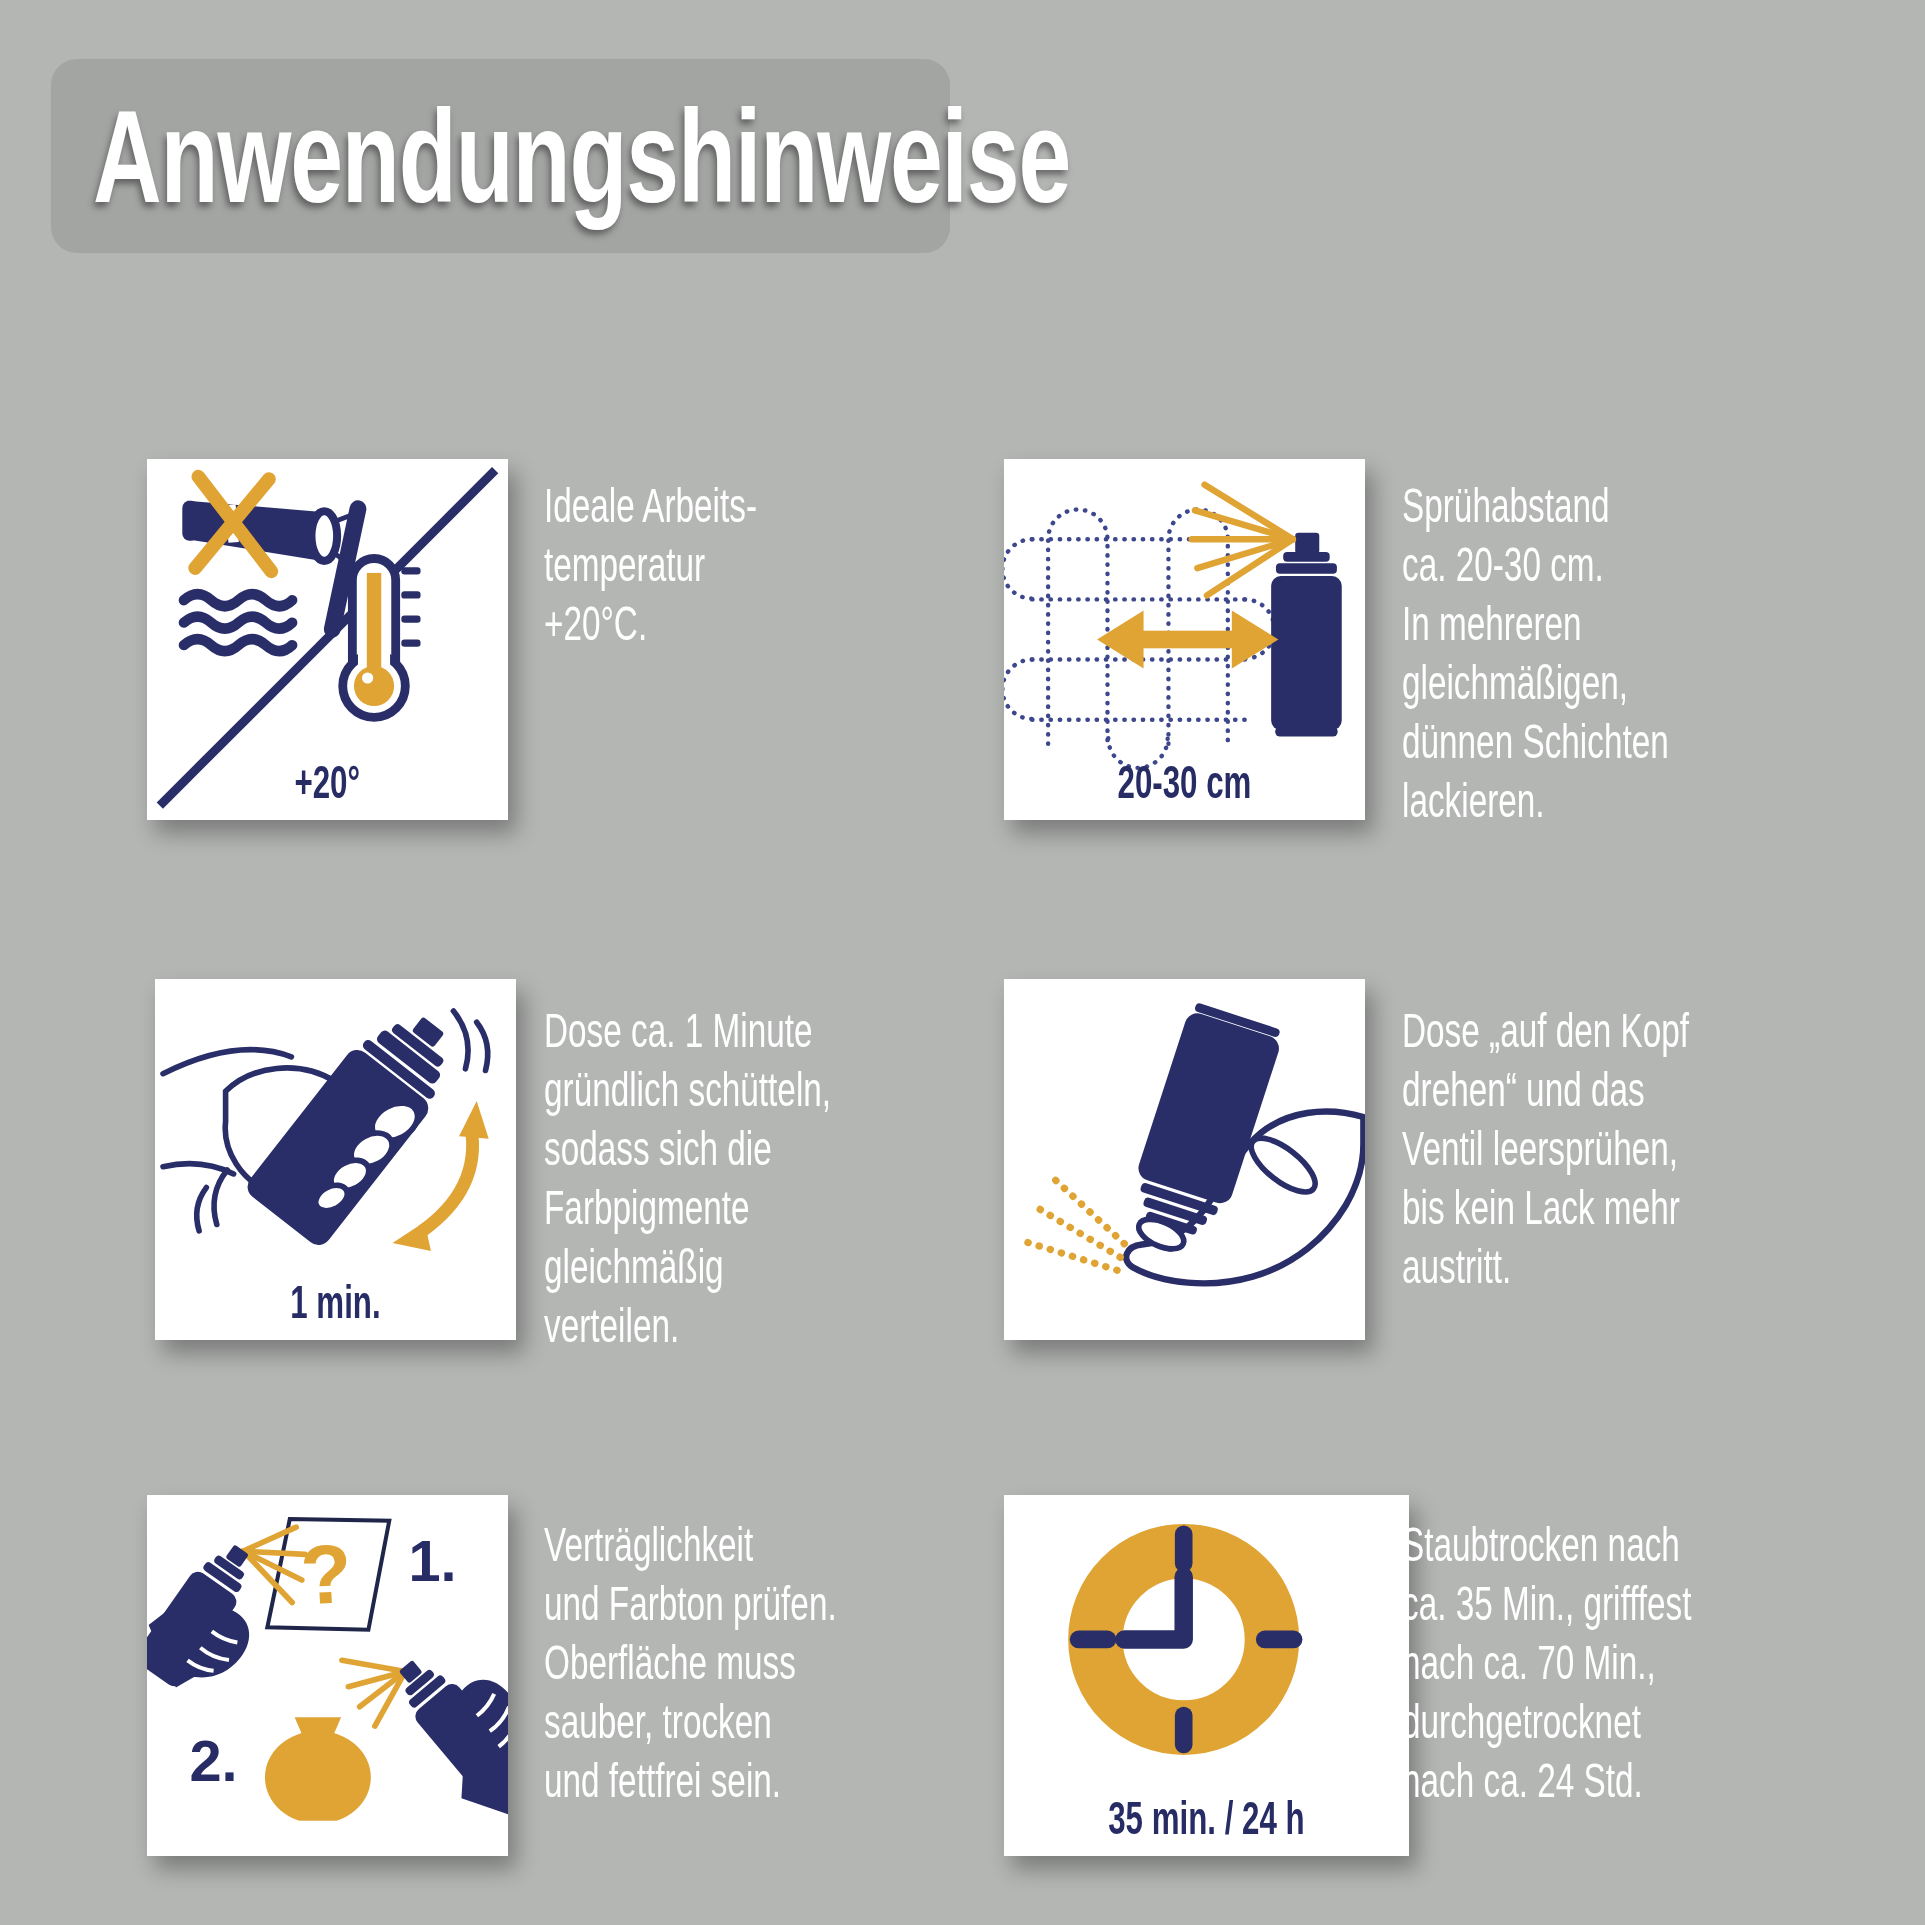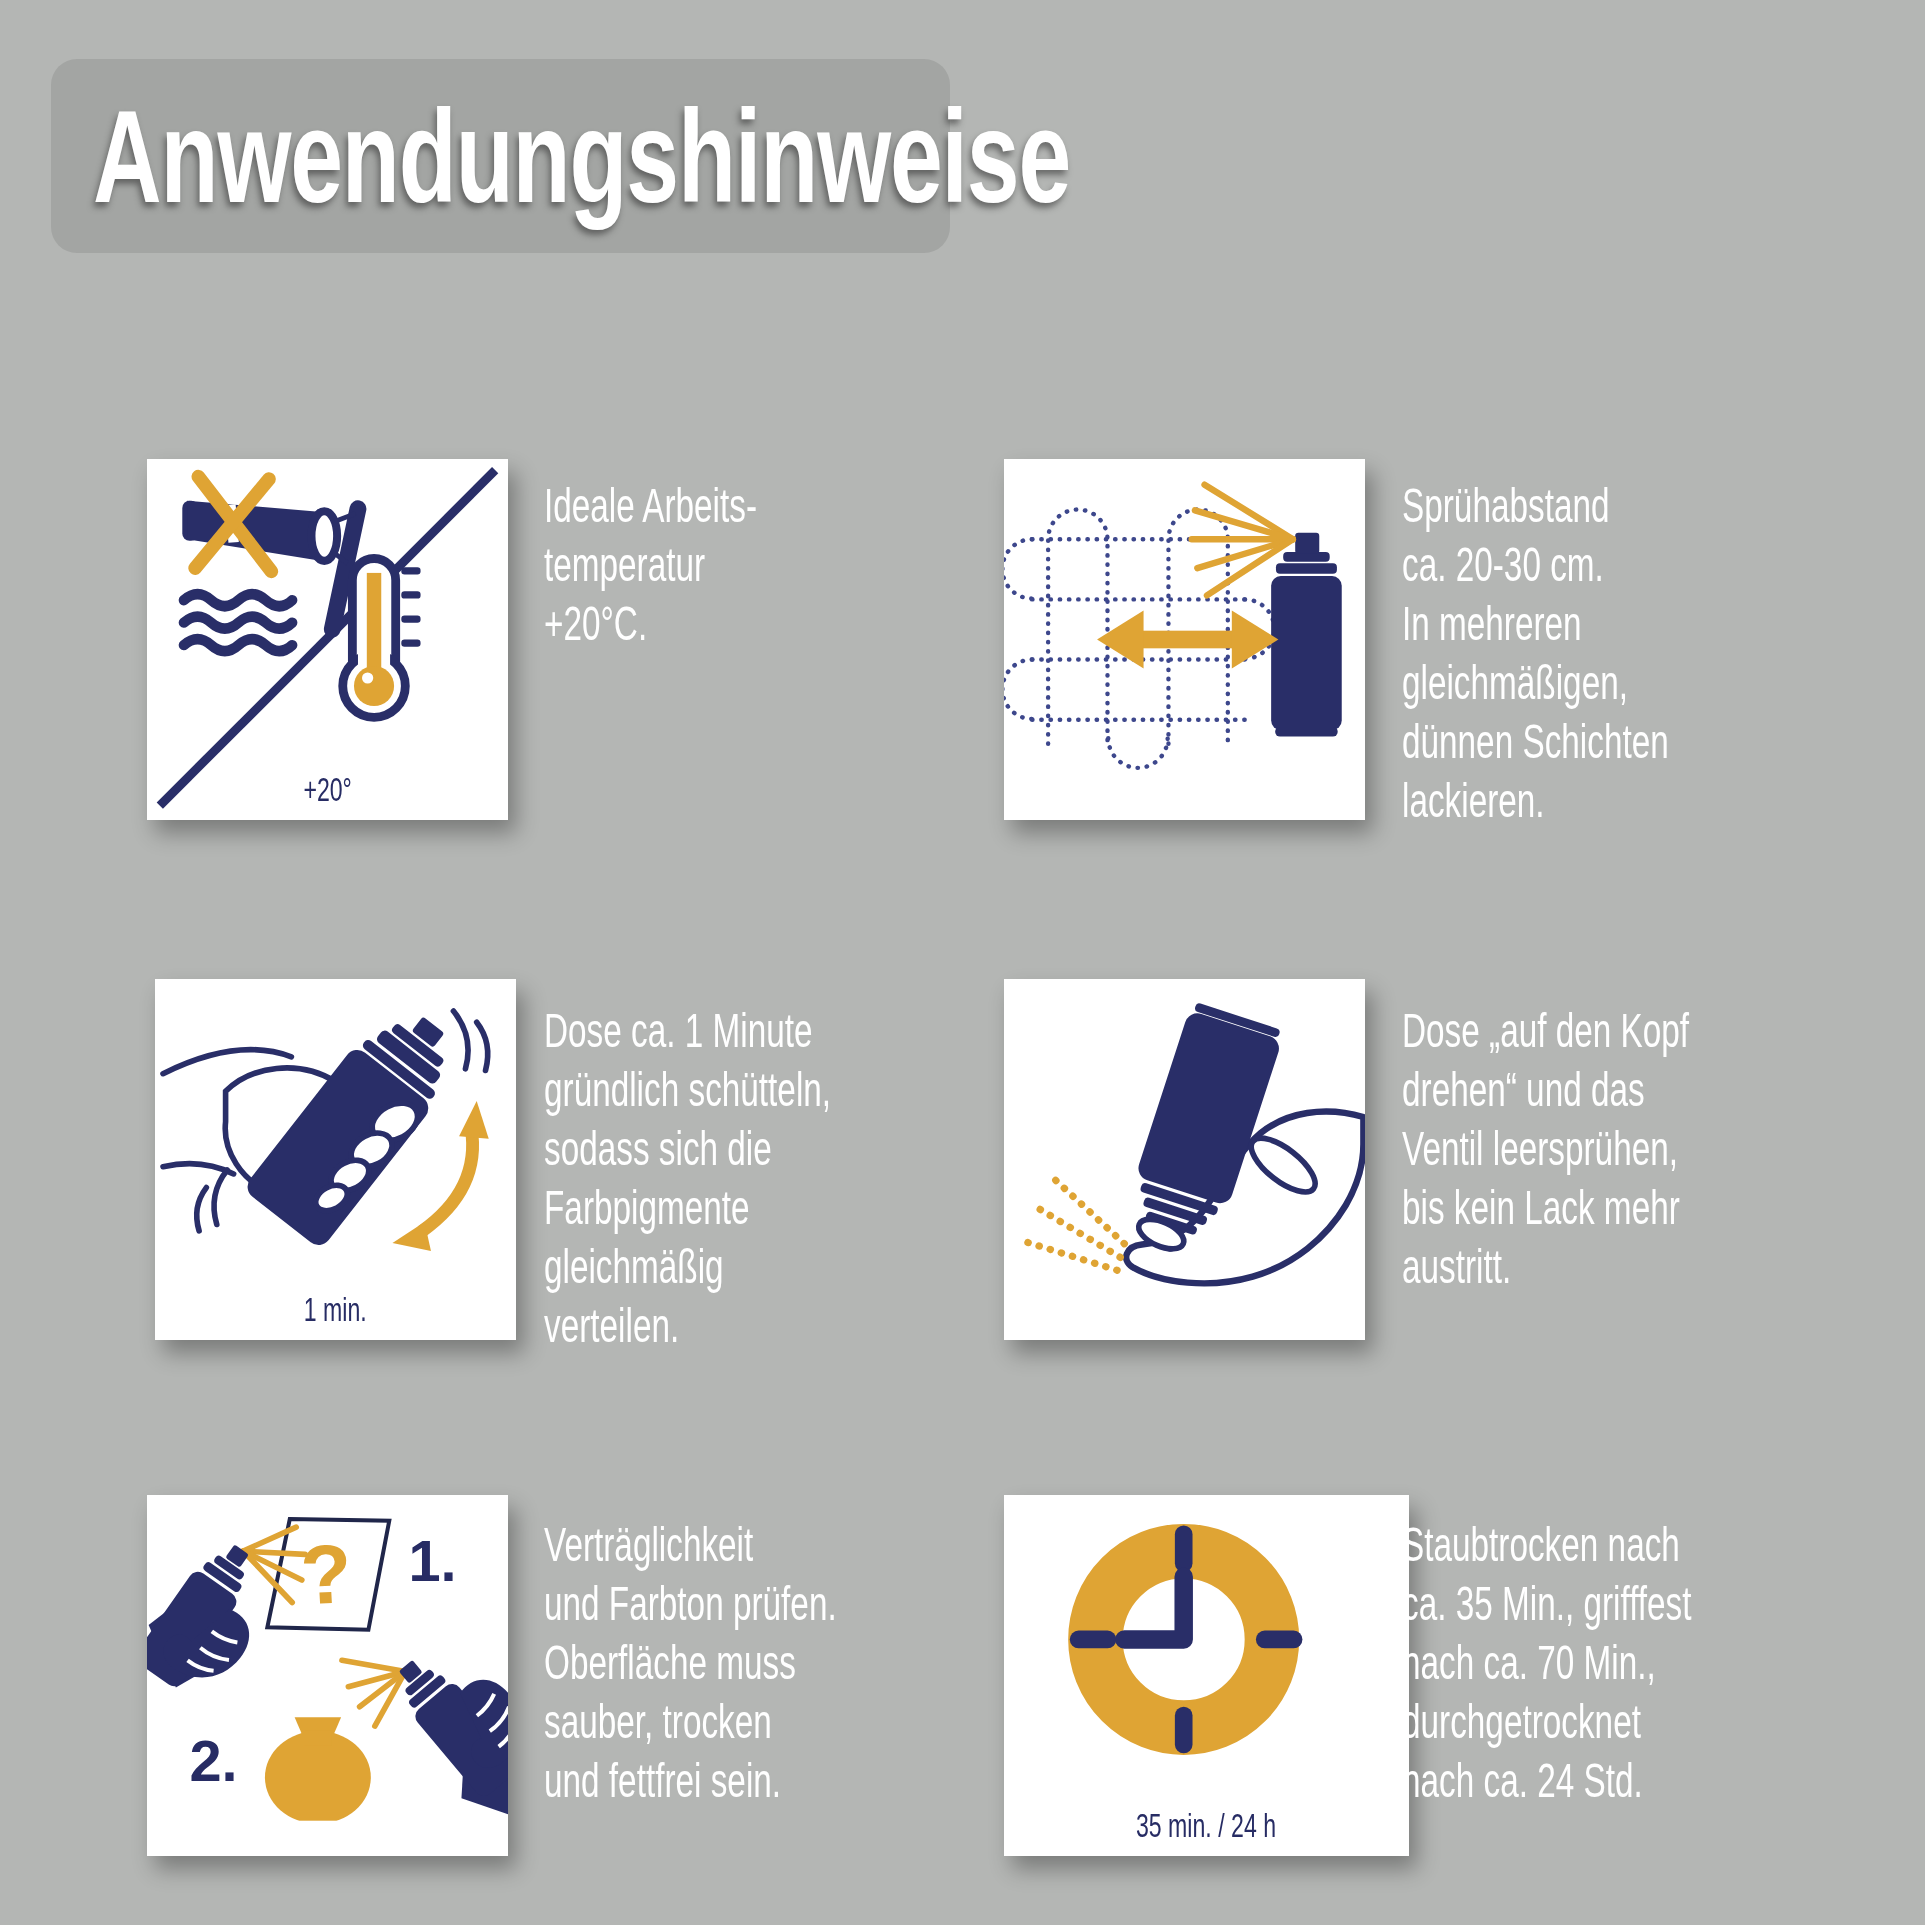--- a/index.html
+++ b/index.html
@@ -19,21 +19,21 @@
     text-shadow:-3.2px 4.8px 7.2px rgba(45,45,45,0.55);
   }
   .title-plate h1 span{ display:inline-block; transform:scaleX(0.72); transform-origin:left center; white-space:nowrap;}
   .tile {
     position:absolute; width:361px; height:361px; background:#ffffff;
     box-shadow:8px 13px 21px rgba(0,0,0,0.32);
   }
   .tile svg { position:absolute; left:0; top:0; width:361px; height:361px; }
   .caption {
     position:absolute; left:0; right:0; bottom:11.2px; text-align:center;
-    font-size:34px; font-weight:normal; color:#272c64; white-space:nowrap;
+    font-size:46px; font-weight:bold; color:#272c64; white-space:nowrap;
   }
   .caption span{ display:inline-block; transform:scaleX(0.68); }
   .desc {
     position:absolute; width:674px;
     font-size:49px; line-height:59px; color:#ffffff; font-weight:400;
     white-space:pre-line; transform:scaleX(0.68); transform-origin:left top;
     letter-spacing:0px;
   }
   .stepnum { font-family:"Liberation Sans",sans-serif; font-size:72px; font-weight:bold; fill:#272c64; }
   .qmark   { font-family:"Liberation Sans",sans-serif; font-size:104px; font-weight:bold; fill:#dfa434; }
@@ -122,20 +122,21 @@
         <line x1="360" y1="100" x2="234" y2="100"></line>
         <line x1="360" y1="100" x2="241" y2="136"></line>
         <line x1="360" y1="100" x2="253" y2="170"></line>
       </g>
       <g fill="#dfa434">
         <rect x="170" y="214" width="118" height="22"></rect>
         <polygon points="116,225 174,189 174,261"></polygon>
         <polygon points="342,225 284,189 284,261"></polygon>
       </g>
     </svg>
+    <div class="caption"><span>20-30 cm</span></div>
   </div>
   <div class="desc d2">Sprühabstand
 ca. 20-30 cm.
 In mehreren
 gleichmäßigen,
 dünnen Schichten
 lackieren.</div>
 
   <div class="tile t3">
     <svg viewBox="0 0 450 450">

